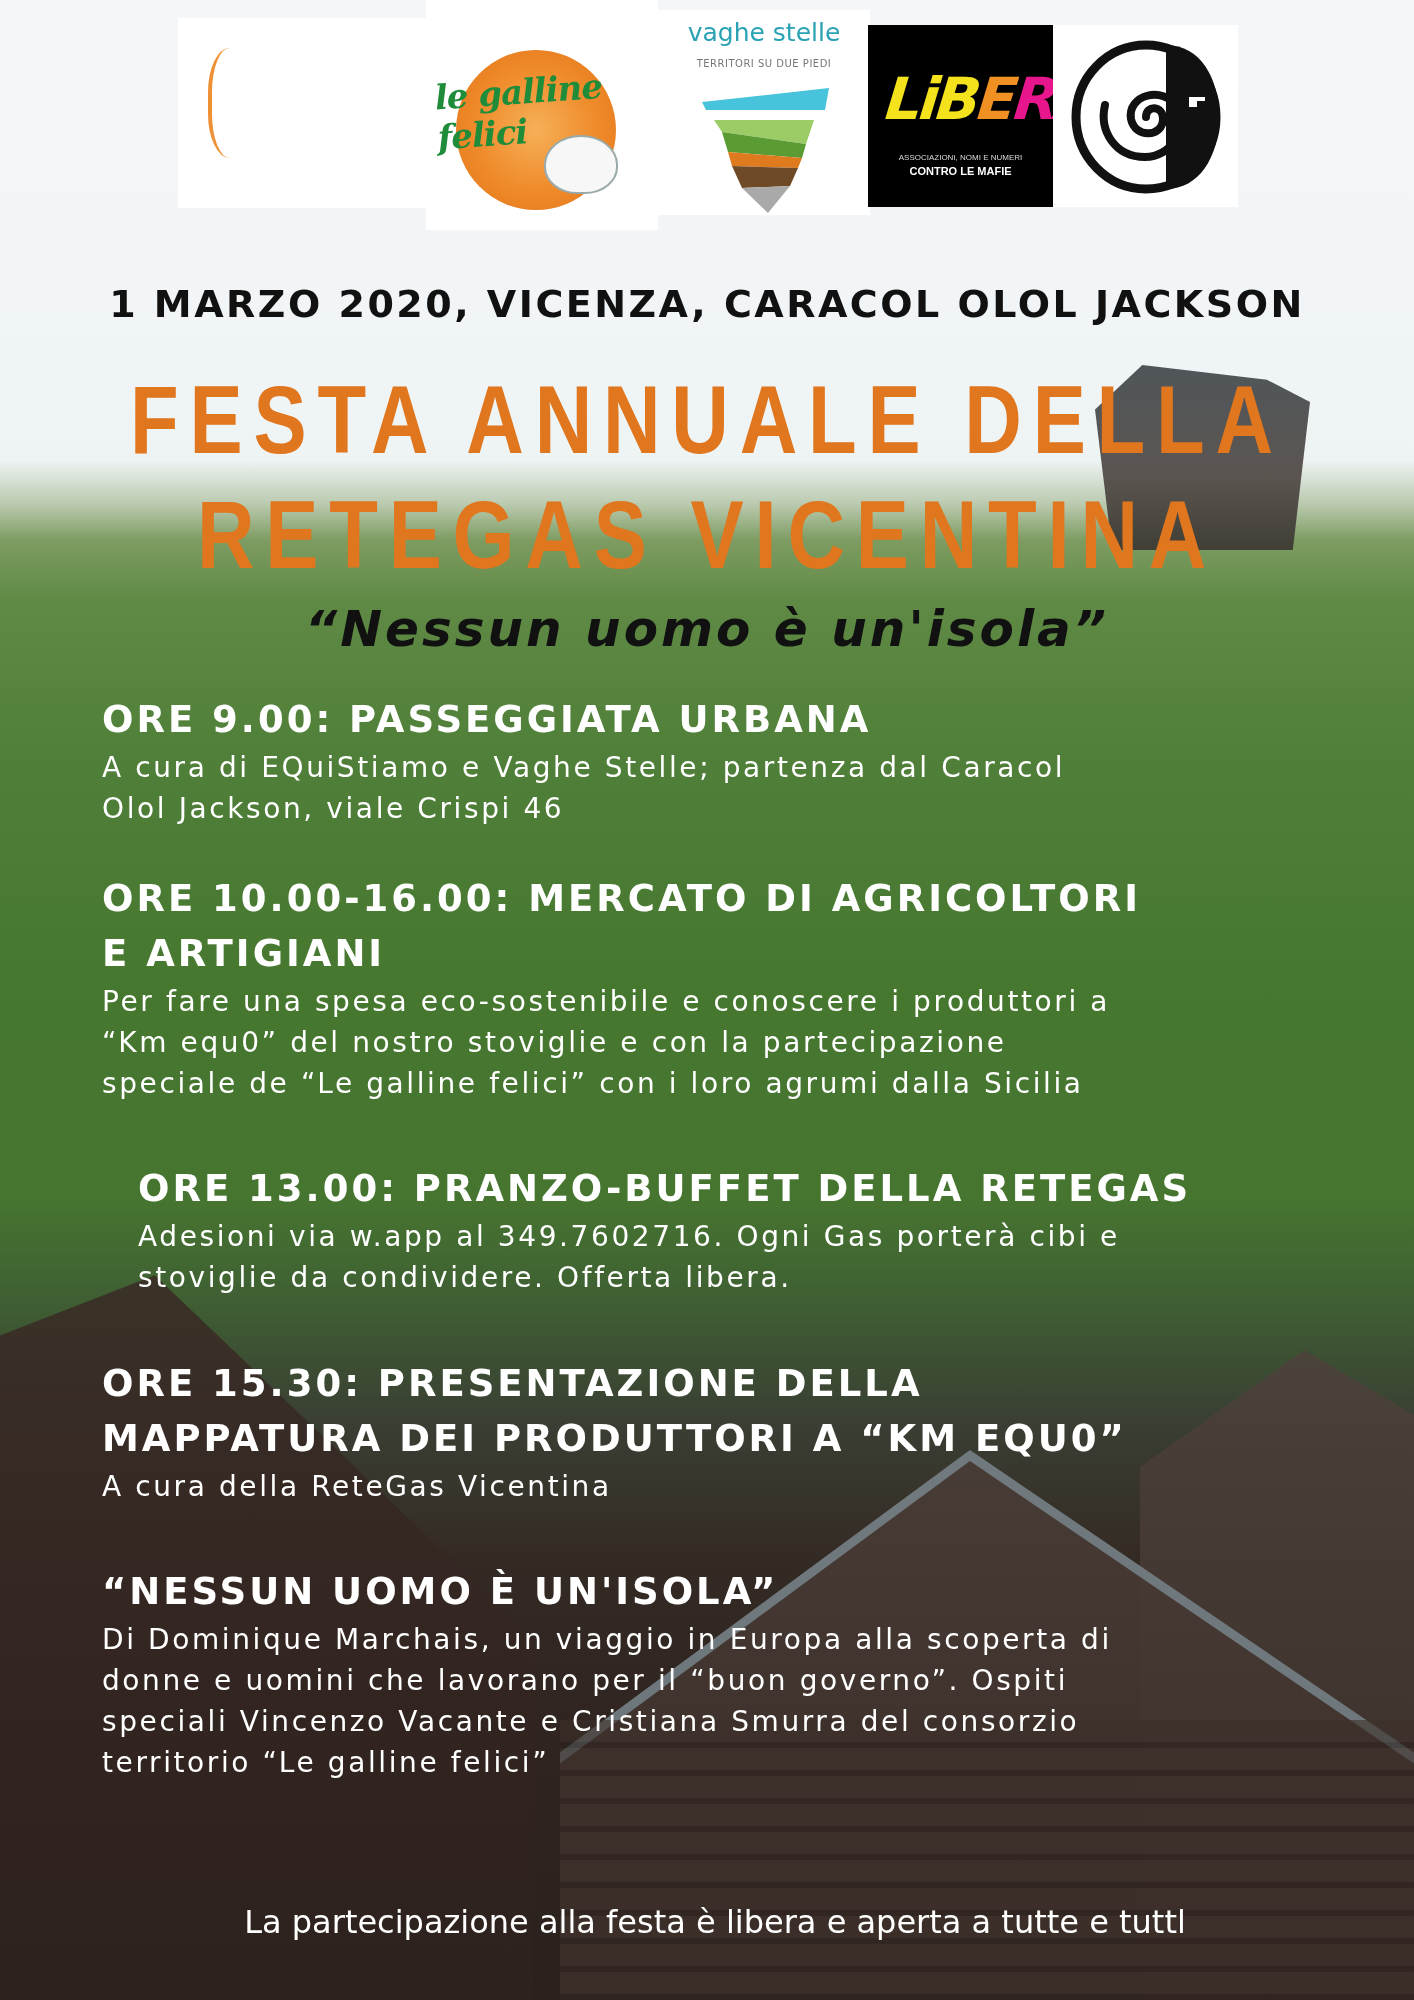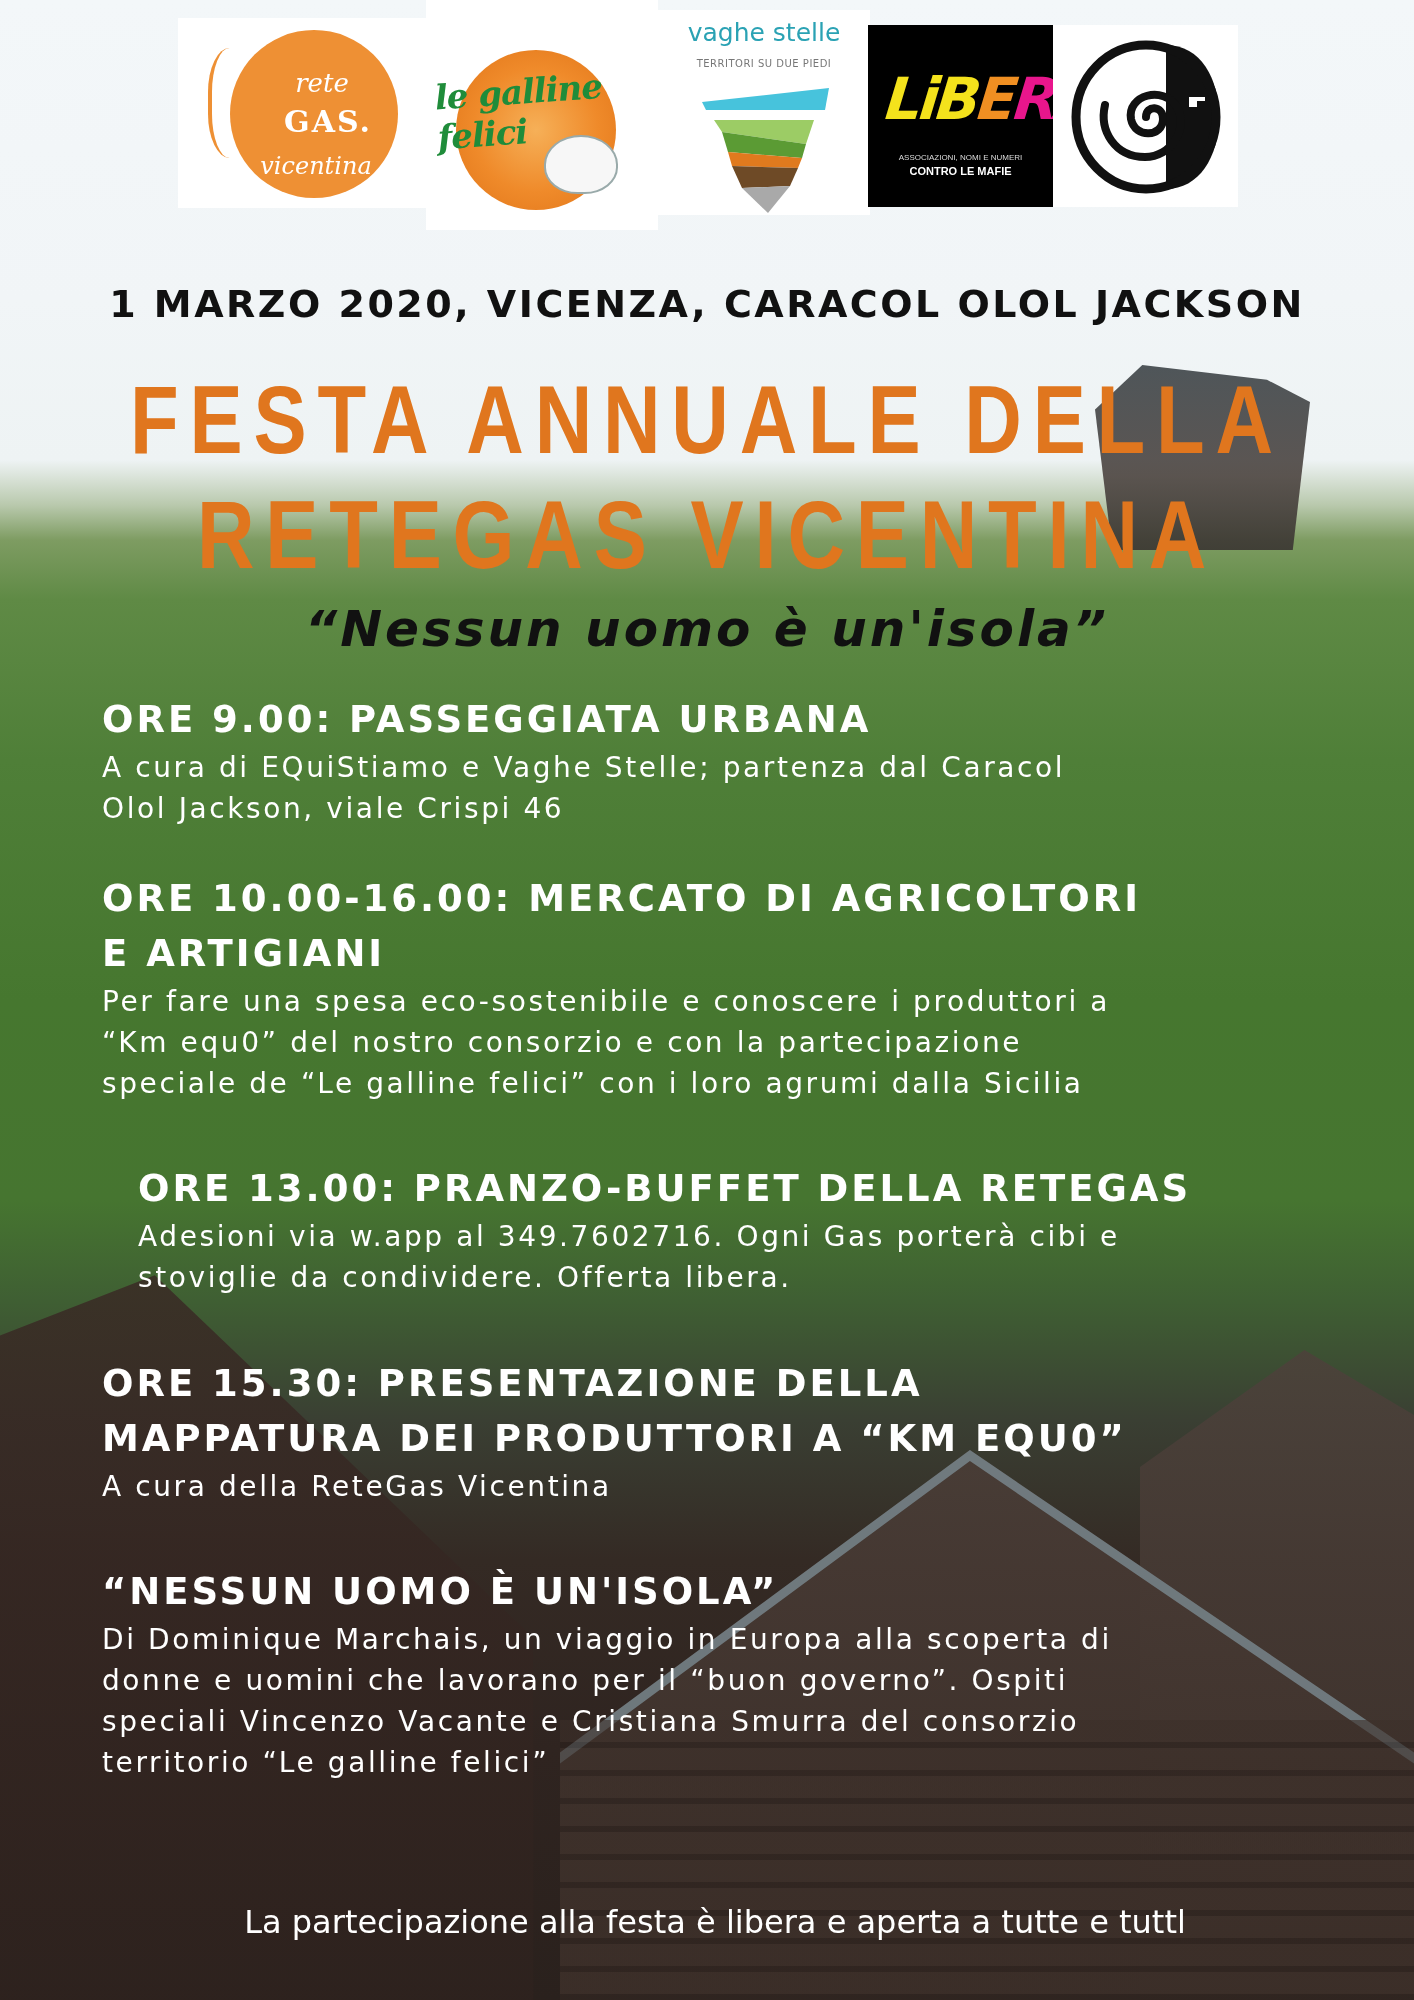--- a/index.html
+++ b/index.html
@@ -145,25 +145,20 @@
 <div class="bg"></div>
 <div class="barn"></div>
 <div class="roof1"></div>
 <div class="roof3"></div>
 <div class="roof2"></div>
 <div class="roof2-edge"></div>
 <div class="logs"></div>
 
 <div class="logos">
   <div class="logo logo-retegas">
-    <div class="rg-circle">
-      <div class="rg-text rg-rete">rete</div>
-      <div class="rg-text rg-gas">GAS.</div>
-      <div class="rg-text rg-vic">vicentina</div>
-    </div>
     <div class="rg-leaf"></div>
   </div>
 
   <div class="logo logo-galline">
     <div class="gf-orange"></div>
     <div class="gf-hen"></div>
     <div class="gf-text">le galline felici</div>
   </div>
 
   <div class="logo logo-vaghe">
@@ -204,21 +199,21 @@
 <div class="program" style="top:692px;">
   <p class="item-h">ORE 9.00: PASSEGGIATA URBANA</p>
   <p class="item-b">A cura di EQuiStiamo e Vaghe Stelle; partenza dal Caracol</p>
   <p class="item-b">Olol Jackson, viale Crispi 46</p>
 </div>
 
 <div class="program" style="top:871px;">
   <p class="item-h">ORE 10.00-16.00: MERCATO DI AGRICOLTORI</p>
   <p class="item-h">E ARTIGIANI</p>
   <p class="item-b">Per fare una spesa eco-sostenibile e conoscere i produttori a</p>
-  <p class="item-b">“Km equ0” del nostro consorzio e con la partecipazione</p>
+  <p class="item-b">“Km equ0” del nostro stoviglie e con la partecipazione</p>
   <p class="item-b">speciale de “Le galline felici” con i loro agrumi dalla Sicilia</p>
 </div>
 
 <div class="program" style="top:1161px;margin-left:36px;">
   <p class="item-h">ORE 13.00: PRANZO-BUFFET DELLA RETEGAS</p>
   <p class="item-b">Adesioni via w.app al 349.7602716. Ogni Gas porterà cibi e</p>
   <p class="item-b">stoviglie da condividere. Offerta libera.</p>
 </div>
 
 <div class="program" style="top:1356px;">

